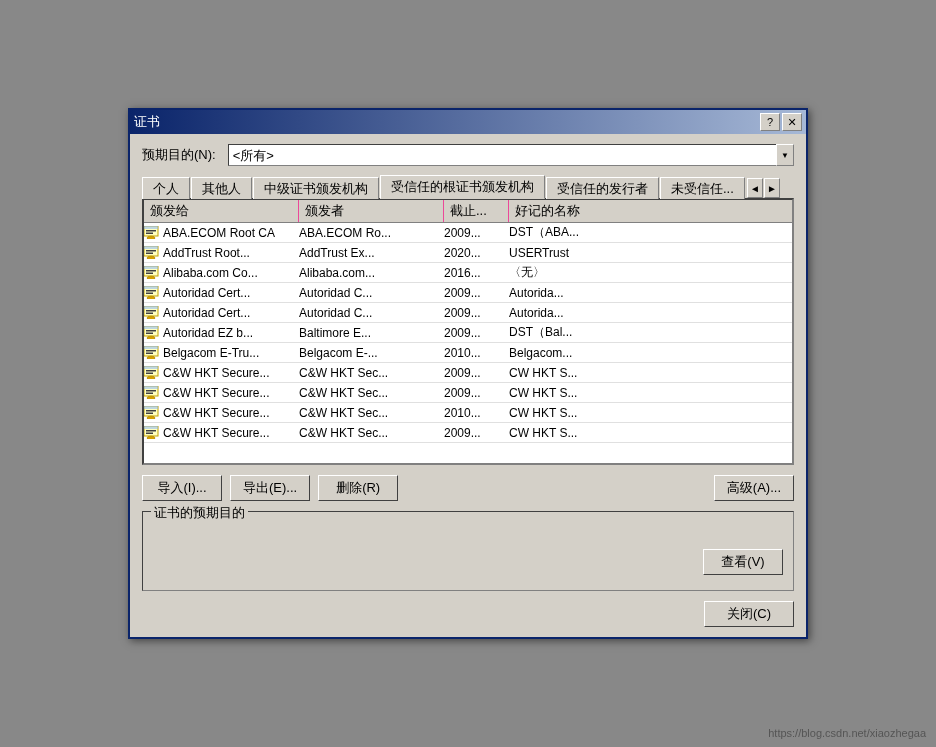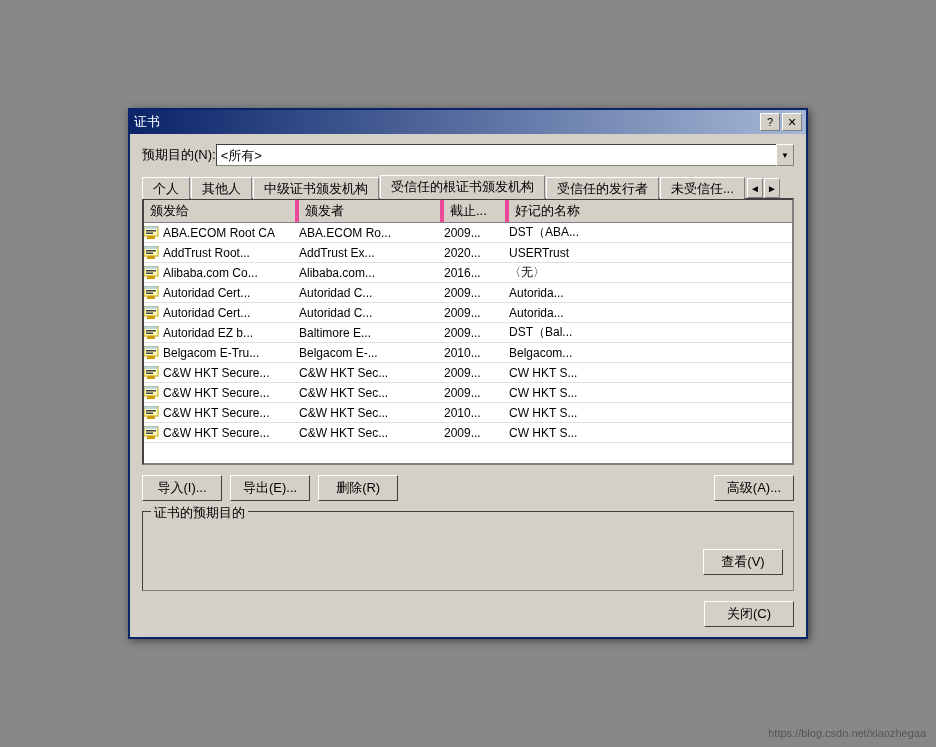--- a/index.html
+++ b/index.html
@@ -51,21 +51,21 @@
       justify-content: center;
       color: #000;
     }
     .dialog-body {
       padding: 10px 12px;
     }
     .row-inline {
       display: flex;
       align-items: center;
       margin-bottom: 8px;
-      gap: 0;
+      gap: 12px;
     }
     .label {
       white-space: nowrap;
     }
     .dropdown-container {
       flex: 1;
       position: relative;
     }
     .dropdown {
       width: 100%;
@@ -153,21 +153,21 @@
       background: white;
       margin-bottom: 10px;
     }
     .table-header {
       display: flex;
       background: #d4d0c8;
       border-bottom: 1px solid #808080;
     }
     .th {
       padding: 2px 6px;
-      border-right: 4px solid #ec4899;
+      border-right: 1px solid #ec4899;
       font-size: 13px;
       white-space: nowrap;
       cursor: pointer;
       user-select: none;
     }
     .th:last-child { border-right: none; }
     .th-issued-to { width: 155px; }
     .th-issued-by { width: 145px; }
     .th-expires { width: 65px; }
     .th-friendly { width: 130px; }

